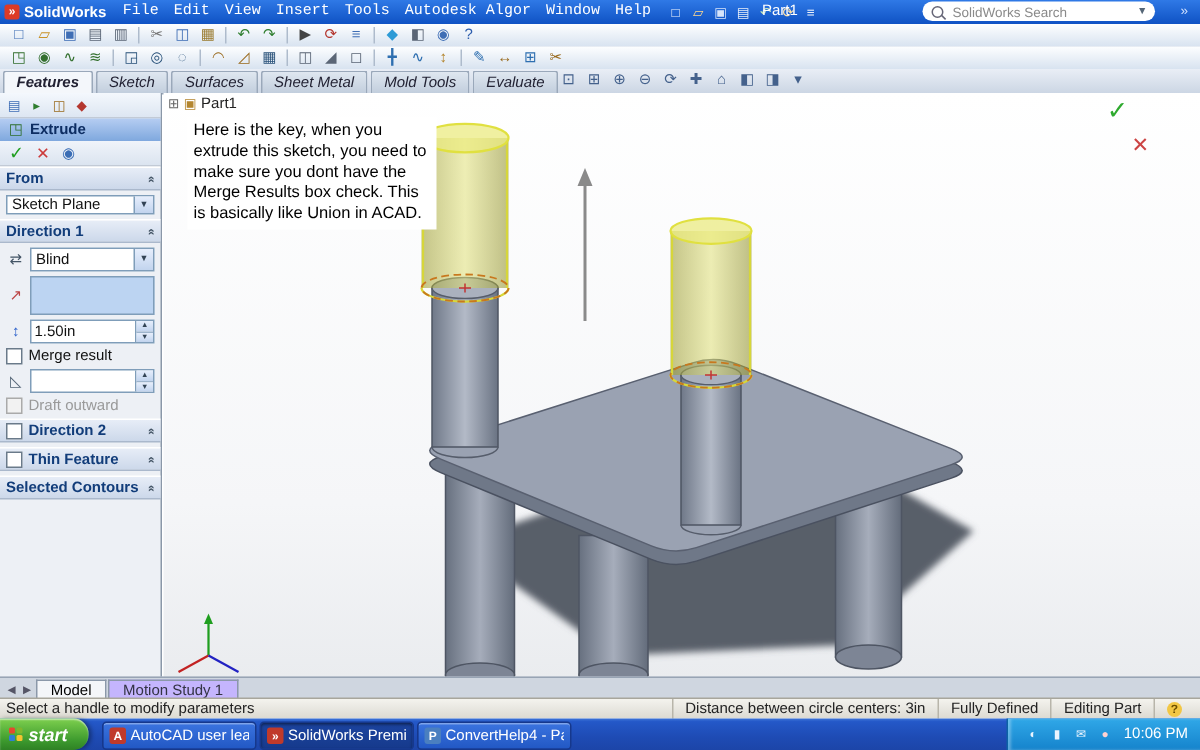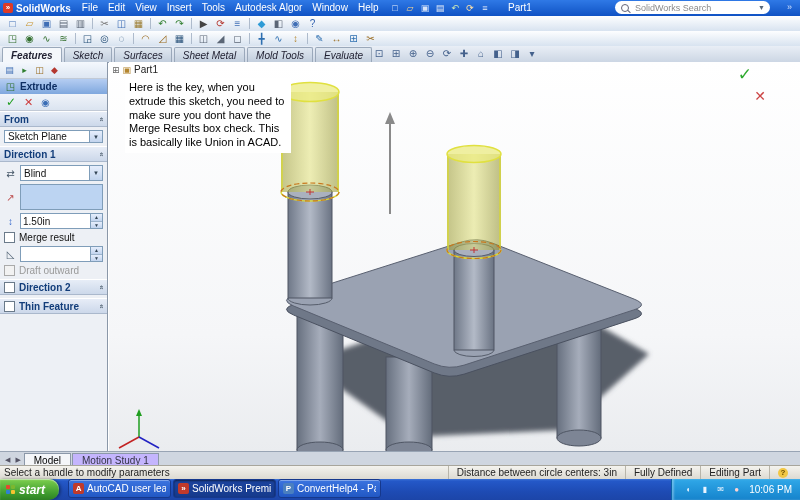--- a/index.html
+++ b/index.html
@@ -4,21 +4,21 @@
 <style>
   html,body{margin:0;padding:0;background:#333;}
   .screen{position:relative;width:800px;height:500px;overflow:hidden;background:#fff;
           font-family:"Liberation Sans","DejaVu Sans",sans-serif;font-size:11px;color:#111;}
   
   .titlebar{position:absolute;top:0;left:0;right:0;height:16px;display:flex;align-items:center;
             background:linear-gradient(#2f79e6,#0f52c4);border-bottom:1px solid #0a3d9e;color:#fff;}
   .app-logo{display:flex;align-items:center;gap:3px;padding:0 6px 0 3px;font-weight:bold;font-size:10px;}
   .logo-mark{width:10px;height:10px;background:#dd3a26;color:#fff;font-size:8px;line-height:10px;
              text-align:center;border-radius:2px;}
-  .menubar{display:flex;}
+  .menubar{display:flex;font-family:Liberation Mono, monospace;}
   .menu-item{padding:0 5px;font-size:10px;line-height:16px;cursor:default;}
   .titlebar-icons{display:flex;margin-left:4px;}
   .titlebar-icons .tb-btn{font-size:9px;width:13px;}
   .doc-title{position:absolute;left:508px;top:2px;font-size:10px;color:#fff;}
   .search-box{position:absolute;right:30px;top:1px;width:155px;height:13px;background:#fff;border-radius:7px;
               display:flex;align-items:center;color:#666;}
   .mag{width:6px;height:6px;border:1px solid #667;border-radius:50%;position:relative;margin:0 4px 0 6px;flex:none;}
   .mag::after{content:"";position:absolute;width:4px;height:1px;background:#667;transform:rotate(45deg);right:-3px;bottom:-1px;}
   .search-box input{flex:1;border:none;outline:none;background:transparent;font-size:9px;
                     font-family:"Liberation Sans","DejaVu Sans",sans-serif;color:#333;min-width:0;}
@@ -98,21 +98,21 @@
          border:1px solid #8b98a9;border-bottom:none;background:#c4b5fd;color:#334;}
   .m-tab.active{background:#f4f6f9;color:#000;}
   .statusbar{position:absolute;left:0;right:0;bottom:21px;height:13px;display:flex;align-items:center;
              background:linear-gradient(#f4f3ee,#dcdad2);border-top:1px solid #a8a69c;font-size:10px;
              color:#222;padding:0 4px;}
   .sb-right{margin-left:auto;display:flex;align-items:center;height:100%;}
   .sb-seg{border-left:1px solid #b8b5aa;padding:0 8px;display:flex;align-items:center;height:100%;}
   .tip-icon{width:10px;height:10px;border-radius:50%;background:#f2c744;color:#6b4e00;font-size:8px;
             line-height:10px;text-align:center;font-weight:bold;}
   
-  .taskbar{position:absolute;left:0;right:0;bottom:0;height:21px;display:flex;align-items:flex-start;
+  .taskbar{position:absolute;left:0;right:0;bottom:0;height:21px;display:flex;align-items:flex-end;
            background:linear-gradient(#3d74d8 0%,#2458c8 10%,#1e4bb4 60%,#1c45a8 100%);}
   .start-btn{height:21px;padding:0 14px 0 6px;display:flex;align-items:center;gap:4px;flex:none;
              background:linear-gradient(#7ed04e,#3d9a2e 70%,#2e8124);border-radius:0 10px 10px 0;
              color:#fff;font-weight:bold;font-style:italic;font-size:12px;
              box-shadow:inset 0 1px 1px rgba(255,255,255,.55),2px 0 3px rgba(0,0,0,.35);}
   .flag{display:grid;grid-template-columns:4px 4px;gap:1px;}
   .flag span{width:4px;height:4px;border-radius:1px;}
   .task-btn{width:93px;height:17px;margin:0 1px;flex:none;display:flex;align-items:center;gap:3px;
             padding:0 4px;border-radius:3px;border:1px solid #16388c;color:#fff;font-size:10px;
             background:linear-gradient(#3b74e0,#2258c4);box-shadow:inset 0 1px rgba(255,255,255,.35);}
@@ -316,20 +316,24 @@
       <div class="pm-group-header">
         <span class="cb"></span>
         <span>Direction 2</span>
         <span class="chev">«</span>
       </div>
       <div class="pm-group-header" style="margin-top:3px;">
         <span class="cb"></span>
         <span>Thin Feature</span>
         <span class="chev">«</span>
       </div>
+      <div class="pm-group-header" style="margin-top:3px;">
+        <span>Selected Contours</span>
+        <span class="chev">«</span>
+      </div>
     </aside>
 
     <div class="viewport">
       <svg width="691" height="390" viewBox="0 0 691 390">
         <defs>
           <linearGradient id="cylGrad" x1="0" y1="0" x2="1" y2="0">
             <stop offset="0" stop-color="#6f7888"></stop>
               <stop offset="0.5" stop-color="#b3bac7"></stop>
               <stop offset="1" stop-color="#6a7383"></stop>
           </linearGradient>

